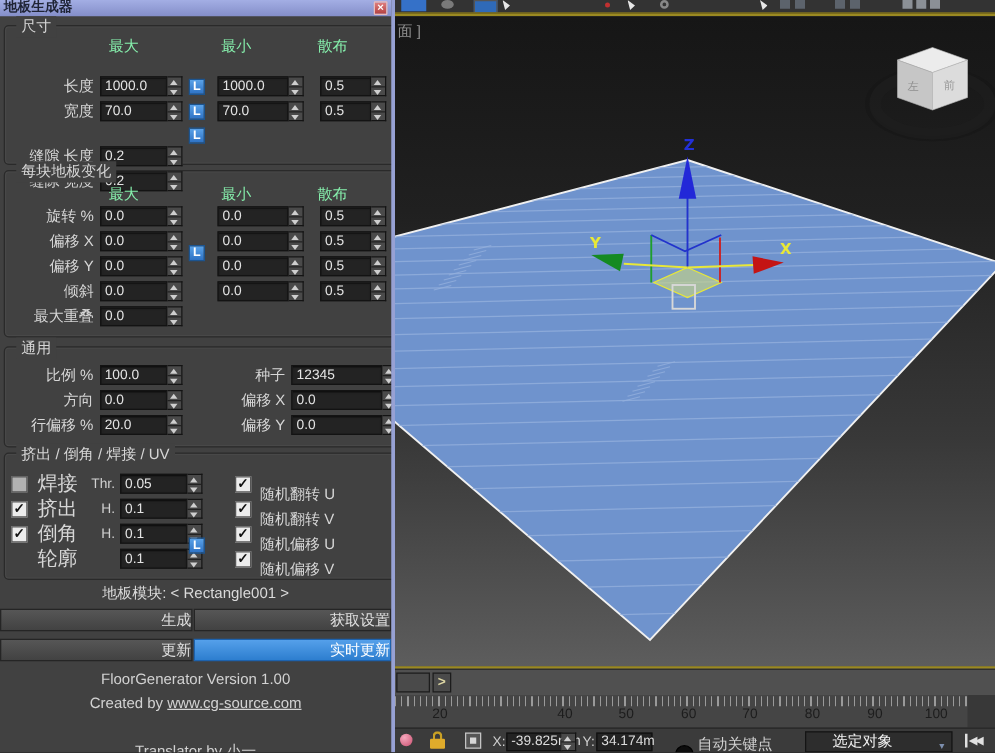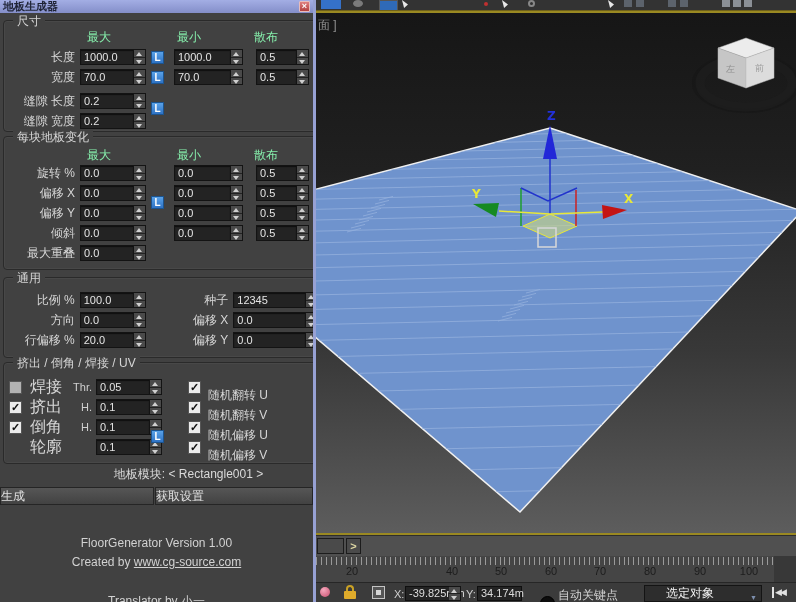--- a/index.html
+++ b/index.html
@@ -40,24 +40,24 @@
   .labs{position:absolute;margin-left:0!important;}
   .ml28{margin-left:28px;} .ml10{margin-left:10px;} .ml13{margin-left:13px;}
   .cb{width:13px;height:13px;margin-left:5px;background:#ececec;border:1px solid #565656;box-sizing:border-box;
       color:#111;font-size:11px;line-height:11px;text-align:center;font-weight:bold;}
   .cb.off{background:#b2b2b2;}
   .cb.ghost{visibility:hidden;}
   .xname{margin-left:8px;width:36px;font-size:16px;}
   .xparam{width:26px;text-align:right;padding-right:4px;box-sizing:content-box;font-size:11px;color:#d0d0d0;}
   .rlbl{margin-left:7px;font-size:12px;white-space:nowrap;margin-top:17px;}
   .mlcb{margin-left:26px;}
-  #module-label{position:absolute;top:466px;left:0;width:313px;text-align:center;font-size:12px;color:#dadada;margin-left:32px;}
+  #module-label{position:absolute;top:466px;left:0;width:313px;text-align:center;font-size:12px;color:#dadada;}
   .btnrow{position:absolute;left:0;width:313px;display:flex;}
   .btn{height:18px;background:linear-gradient(#565656,#424242);border:1px solid #252525;box-sizing:border-box;
-       color:#e0e0e0;font-size:12px;text-align:left;line-height:16px;}
+       color:#e0e0e0;font-size:12px;text-align:right;line-height:16px;}
   .btn.left{width:154px;} .btn.right{flex:1;margin-left:1px;}
   .btn.blue{background:linear-gradient(#55a0ea,#2d7ecf);color:#fff;border-color:#1d62ad;}
   .foot{position:absolute;left:0;width:313px;text-align:center;font-size:12px;color:#d2d2d2;white-space:nowrap;}
   .foot a{color:#d2d2d2;text-decoration:underline;}
   
   #topbar{position:absolute;left:316px;top:0;width:480px;height:10px;background:#333;overflow:hidden;}
   .tb{position:absolute;top:0;height:9px;}
   #ybar-top{position:absolute;left:316px;top:10px;width:480px;height:3px;background:#9a8922;border-top:1px solid #6f611a;box-sizing:border-box;}
   #canvas{position:absolute;left:316px;top:13px;width:480px;height:520px;overflow:hidden;
           background:linear-gradient(180deg,#161616 0%,#202020 30%,#383838 65%,#5d5d5d 100%);}
@@ -107,21 +107,21 @@
       <span id="closebtn">×</span>
     </div>
 
     <div class="fs" style="top:20px;height:110px;">
       <span class="legend">尺寸</span>
       <div class="hdr" style="margin-top:8px;">
         <span class="h1">最大</span>
         <span class="h2">最小</span>
         <span class="h3">散布</span>
       </div>
-      <div class="row" style="margin-top:2px;">
+      <div class="row" style="margin-top:14px;">
         <span class="lbl">长度</span>
         <span class="num">1000.0</span>
         <span class="spin">
             <i class="up"></i>
             <i class="dn"></i>
           </span>
         <span class="lbtn">L</span>
         <span class="num w57 ml10">1000.0</span>
         <span class="spin">
             <i class="up"></i>
@@ -145,21 +145,21 @@
         <span class="spin">
             <i class="up"></i>
             <i class="dn"></i>
           </span>
         <span class="num w41 ml13">0.5</span>
         <span class="spin">
             <i class="up"></i>
             <i class="dn"></i>
           </span>
       </div>
-      <div class="row" style="margin-top:4px;">
+      <div class="row" style="margin-top:16px;">
         <span class="lbl">缝隙 长度</span>
         <span class="num">0.2</span>
         <span class="spin">
             <i class="up"></i>
             <i class="dn"></i>
           </span>
       </div>
       <div class="row">
         <span class="lbl">缝隙 宽度</span>
         <span class="num">0.2</span>
@@ -358,20 +358,24 @@
         <span class="rlbl">随机偏移 V</span>
       </div>
       <span class="lbtn labs" style="left:147px;top:67px;">L</span>
     </div>
 
     <div id="module-label">地板模块: &lt; Rectangle001 &gt;</div>
 
     <div class="btnrow" style="top:487px;">
       <div class="btn left">生成</div>
       <div class="btn right">获取设置</div>
+    </div>
+    <div class="btnrow" style="top:511px;">
+      <div class="btn left">更新</div>
+      <div class="btn right blue">实时更新</div>
     </div>
 
     <div class="foot" style="top:536px;">FloorGenerator Version 1.00</div>
     <div class="foot" style="top:555px;">
       <span>Created by</span>
       <a>www.cg-source.com</a>
     </div>
     <div class="foot" style="top:593px;">Translator by 小一</div>
   </div>
   <div id="dlg-border"></div>

